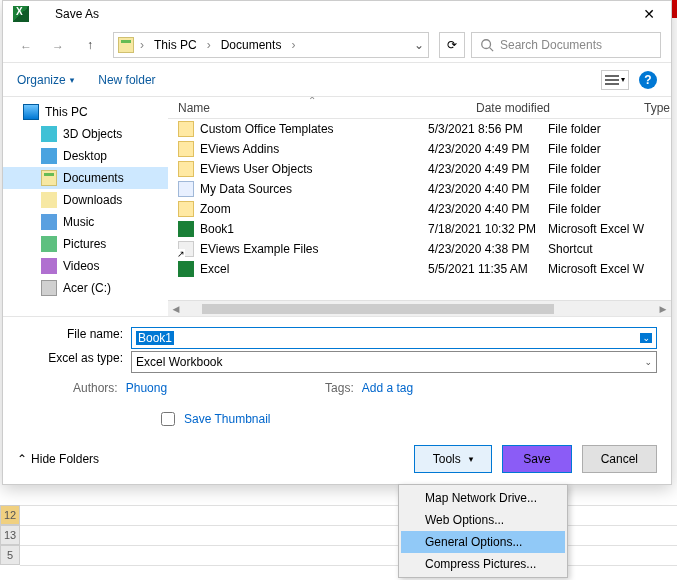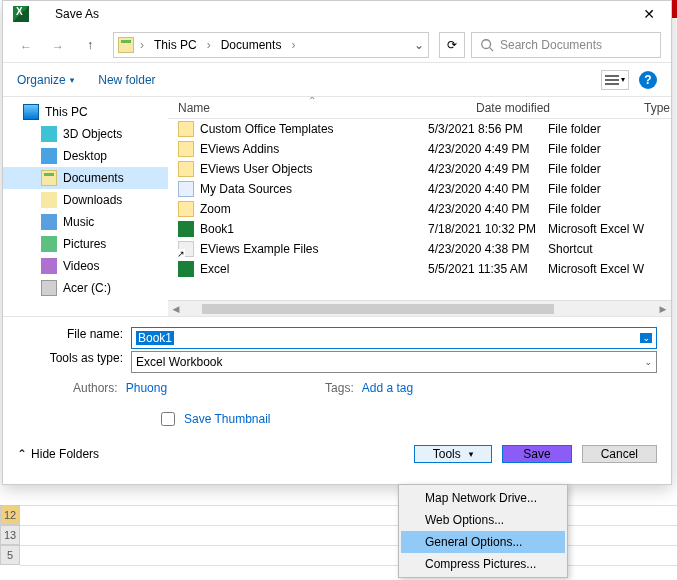--- a/index.html
+++ b/index.html
@@ -81,21 +81,21 @@
 .meta-label { color: #666; }
 .meta-val { color: #0066cc; cursor: pointer; }
 .meta-col2 { margin-left: 150px; display: flex; gap: 8px; }
 .save-thumb { display: flex; align-items: center; gap: 6px; padding-left: 140px; margin-top: 14px; }
 .save-thumb input { width: 14px; height: 14px; }
 .save-thumb label { color: #0066cc; }
 
 .footer { display: flex; align-items: center; padding: 10px 14px; gap: 10px; }
 .hide-folders { display: flex; align-items: center; gap: 4px; cursor: pointer; }
 .footer .spacer { flex: 1; }
-.btn { height: 18px; padding: 0 18px; border: 1px solid #adadad; background: #e1e1e1; cursor: pointer; display: flex; align-items: center; gap: 4px; }
+.btn { height: 28px; padding: 0 18px; border: 1px solid #adadad; background: #e1e1e1; cursor: pointer; display: flex; align-items: center; gap: 4px; }
 .btn.tools { background: #e5f1fb; border: 1px solid #0078d4; }
 .btn.tools::after { content: "▾"; font-size: 9px; margin-left: 4px; }
 .btn.save { background: #8b5cf6; border: 1px solid #0078d4; padding: 0 20px; }
 
 .menu { position: absolute; left: 398px; top: 484px; width: 170px; background: #f0f0f0; border: 1px solid #bbb; box-shadow: 2px 2px 6px rgba(0,0,0,0.2); padding: 2px; }
 .menu-item { height: 22px; display: flex; align-items: center; padding: 0 8px 0 24px; cursor: pointer; }
 .menu-item.hl { background: #91c9f7; }
 
 .sheet-bg { position: absolute; left: 0; top: 485px; width: 677px; height: 95px; background: #fff; }
 .sheet-bg .rowhdr { position: absolute; left: 0; width: 20px; background: #f0d080; color: #555; border: 1px solid #ccc; height: 20px; text-align: center; line-height: 18px; font-size: 11px; }
@@ -289,21 +289,21 @@
 
   <div class="form">
     <div class="form-row">
       <div class="form-label">File name:</div>
       <div class="form-input filename">
         <span>Book1</span>
         <span class="drop">⌄</span>
       </div>
     </div>
     <div class="form-row">
-      <div class="form-label">Tools as type:</div>
+      <div class="form-label">Excel as type:</div>
       <div class="form-input">
         <span>Excel Workbook</span>
         <span class="drop">⌄</span>
       </div>
     </div>
     <div class="meta-row">
       <span class="meta-label">Authors:</span>
       <span class="meta-val">Phuong</span>
       <div class="meta-col2">
         <span class="meta-label">Tags:</span>

